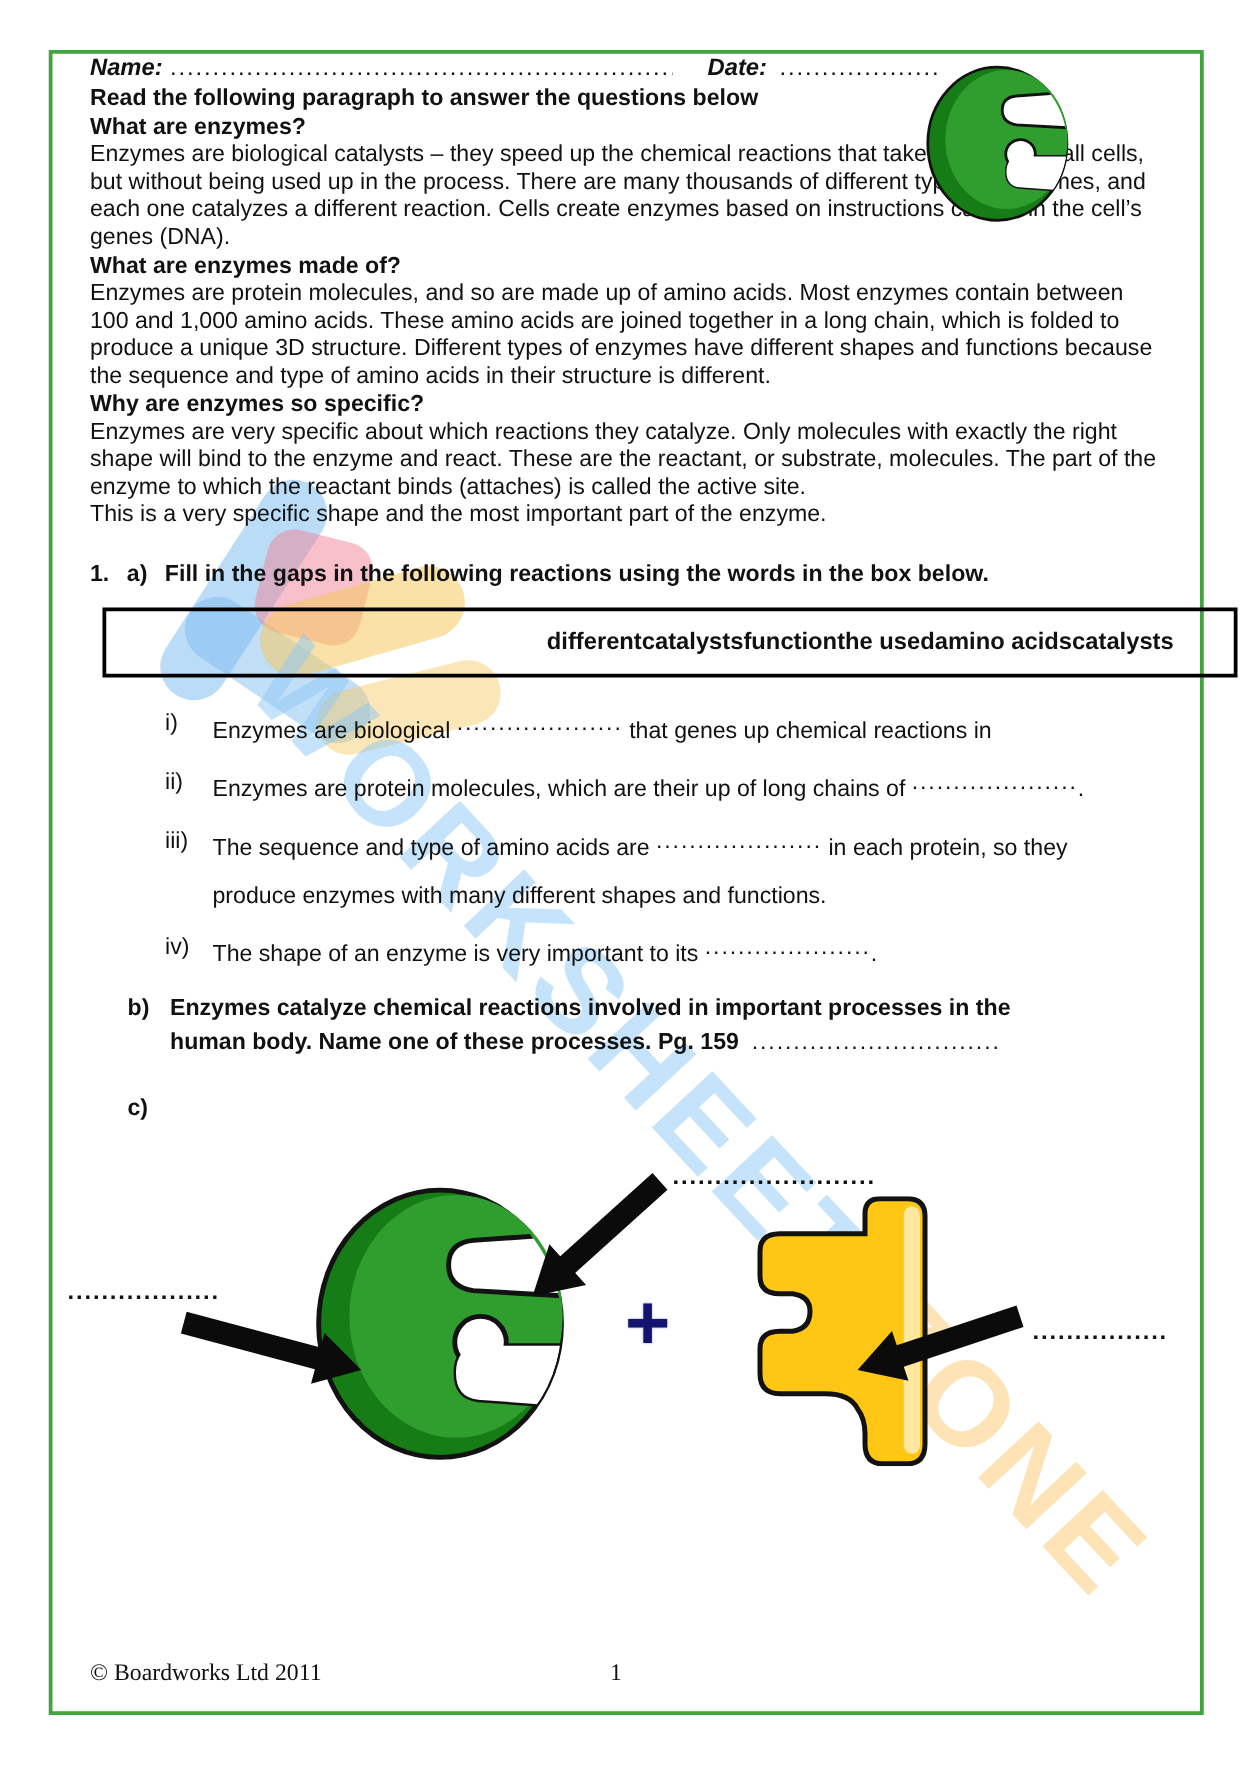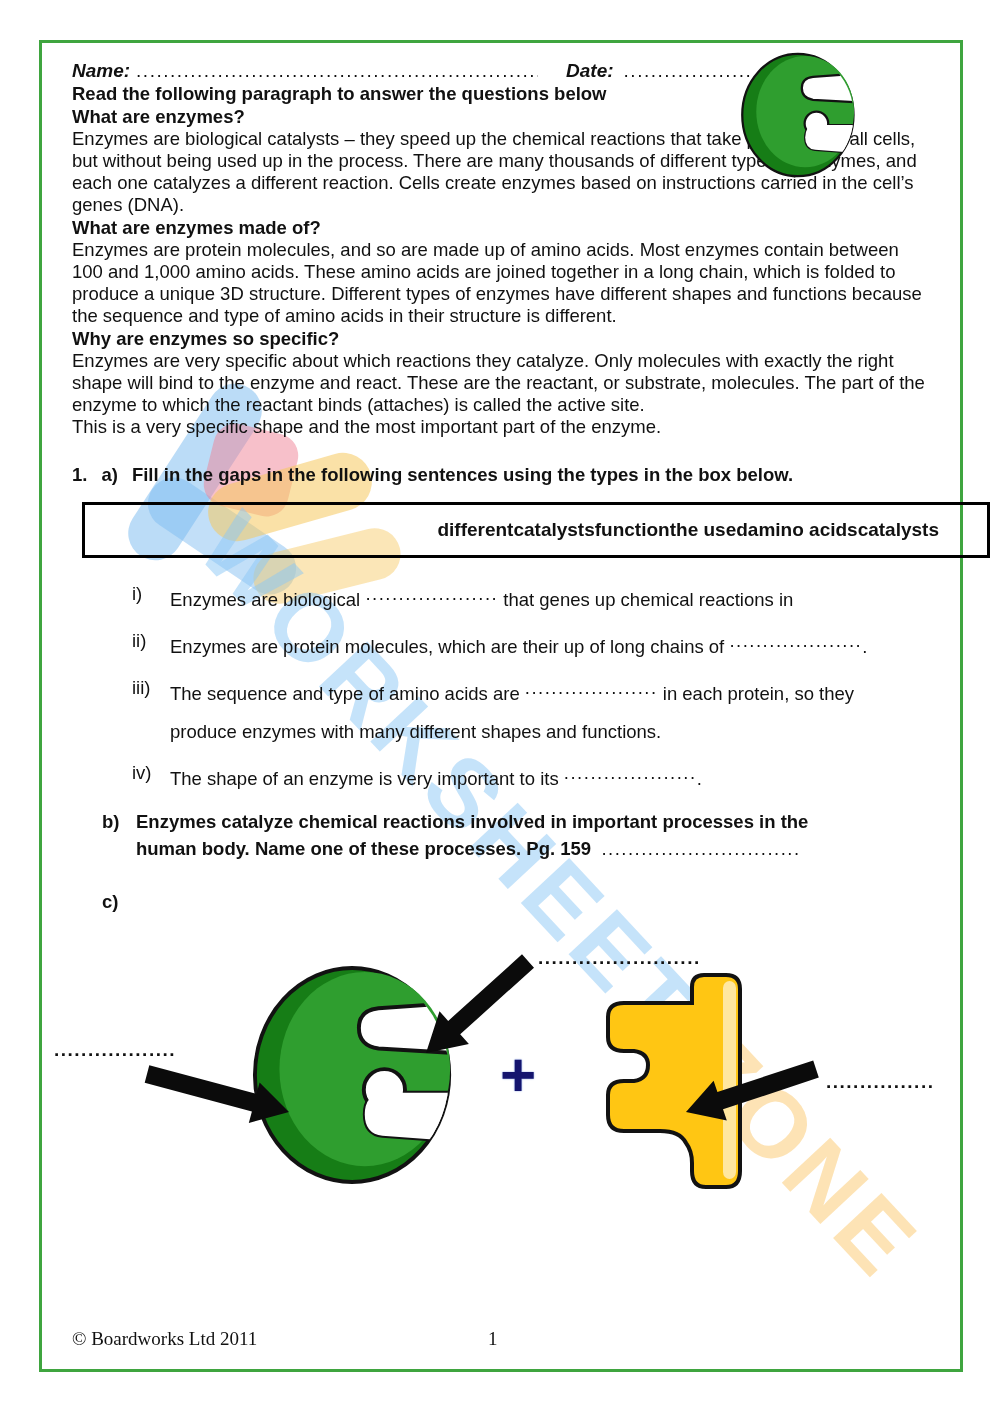--- a/index.html
+++ b/index.html
@@ -10,21 +10,21 @@
   }
   .page-frame{position:absolute;left:39px;top:40px;width:918px;height:1326px;
     border:3px solid #3fa53f;z-index:0;}
   
   .wm{position:absolute;z-index:0;pointer-events:none;}
   .wm-bar{border-radius:30px;position:absolute;}
   .wm-text{position:absolute;left:258px;top:492px;transform:rotate(47deg);
     transform-origin:0 0;font-size:96px;font-weight:bold;letter-spacing:6px;
     white-space:nowrap;z-index:0;pointer-events:none;}
   
-  .content{position:absolute;left:72px;top:56px;width:858px;z-index:1;}
+  .content{position:absolute;left:72px;top:40px;width:858px;z-index:1;}
   .hdr-row{display:flex;align-items:flex-end;font-size:19px;height:26px;}
   .hdr-label{font-weight:bold;font-style:italic;white-space:nowrap;}
   .dots{letter-spacing:1.5px;white-space:nowrap;overflow:hidden;display:inline-block;
     vertical-align:baseline;}
   .hdr-dots1{width:402px;margin-left:6px;}
   .hdr-dots2{width:128px;margin-left:10px;}
   .hdr-date{margin-left:28px;}
   .title{font-size:21px;font-weight:bold;margin-top:38px;}
   .bold-line{font-size:18.5px;font-weight:bold;line-height:23px;}
   .para{font-size:18.5px;line-height:22px;}
@@ -106,21 +106,21 @@
   <div class="bold-line">What are enzymes made of?</div>
   <div class="para">Enzymes are protein molecules, and so are made up of amino acids. Most enzymes contain between 100 and 1,000 amino acids. These amino acids are joined together in a long chain, which is folded to produce a unique 3D structure. Different types of enzymes have different shapes and functions because the sequence and type of amino acids in their structure is different.</div>
 
   <div class="bold-line">Why are enzymes so specific?</div>
   <div class="para">Enzymes are very specific about which reactions they catalyze. Only molecules with exactly the right shape will bind to the enzyme and react. These are the reactant, or substrate, molecules. The part of the enzyme to which the reactant binds (attaches) is called the active site.</div>
   <div class="para">This is a very specific shape and the most important part of the enzyme.</div>
 
   <div class="q1-row">
     <span>1.</span>
     <span>a)</span>
-    <span>Fill in the gaps in the following sentences using the types in the box below.</span>
+    <span>Fill in the gaps in the following reactions using the words in the box below.</span>
   </div>
 
   <div class="word-box">
     <span>different</span>
     <span>catalysts</span>
     <span>function</span>
     <span>the used</span>
     <span>amino acids</span>
     <span>catalysts</span>
   </div>

